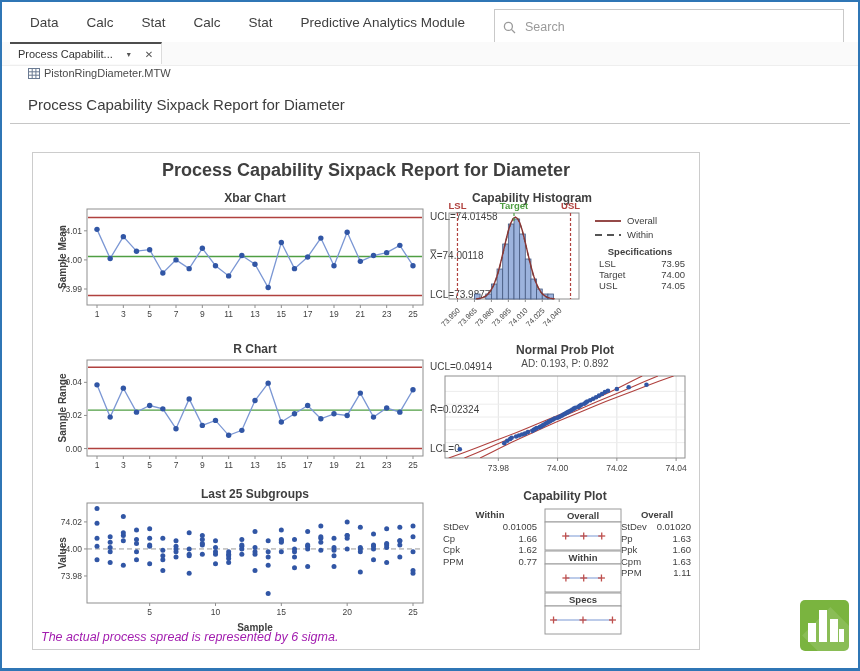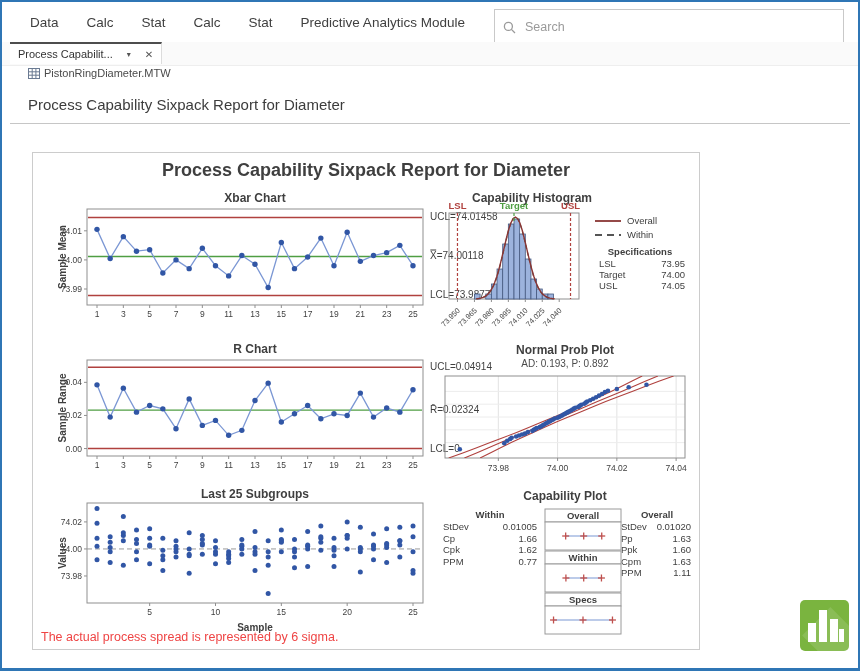--- a/index.html
+++ b/index.html
@@ -34,21 +34,21 @@
     background:#fff;}
   .report-title{position:absolute;top:7px;left:0;width:100%;text-align:center;font-size:18px;
     font-weight:bold;color:#3f3f3f;}
   .chart{position:absolute;}
   #c-xbar{left:24px;top:38px;}
   #c-rchart{left:24px;top:189px;}
   #c-scatter{left:24px;top:334px;}
   #c-hist{left:400px;top:38px;}
   #c-prob{left:400px;top:189px;}
   #c-cap{left:400px;top:334px;}
-  .footnote{position:absolute;left:8px;bottom:5px;font-size:12.5px;color:#ef4444;}
+  .footnote{position:absolute;left:8px;bottom:5px;font-style:italic;font-size:12.5px;color:#a21caf;}
   
   text{font-family:"Liberation Sans",sans-serif;fill:#3f3f3f;}
   .t-title{font-size:12px;font-weight:bold;}
   .t-sub{font-size:10px;fill:#4a4a4a;}
   .t-tick{font-size:8.5px;}
   .t-tick-sm{font-size:7.5px;}
   .t-side{font-size:10px;}
   .t-axis{font-size:10px;font-weight:bold;}
   .t-leg{font-size:9.5px;}
   .t-leg-h{font-size:9.5px;font-weight:bold;}

